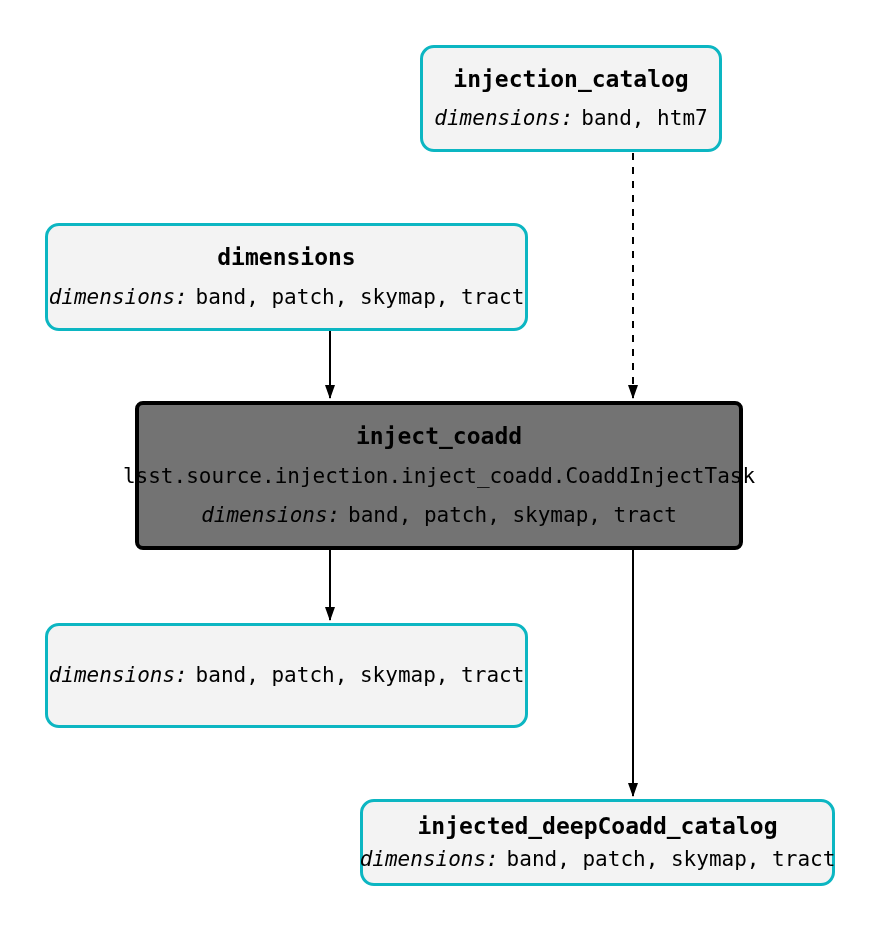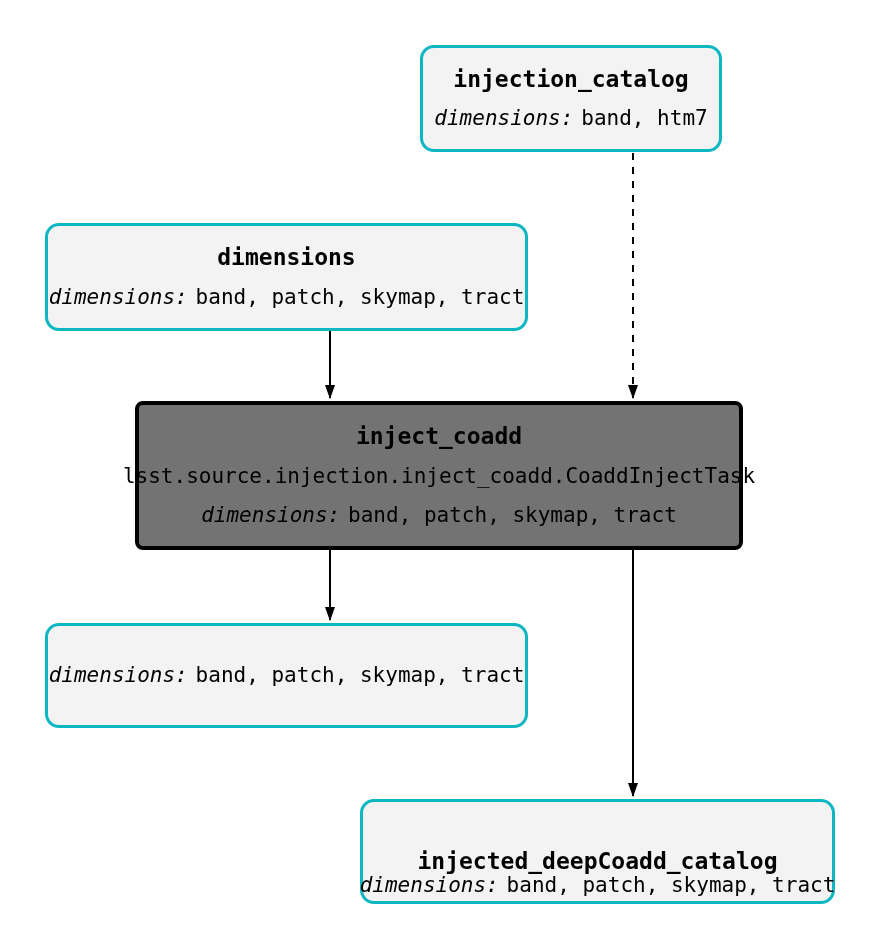--- a/index.html
+++ b/index.html
@@ -59,21 +59,21 @@
     font-style: italic;
   }
   .dims-value {
     margin-left: 0.62ch;
   }
   
   .n-injection-catalog        { left: 420px; top: 45px;  width: 302px; height: 107px; }
   .n-deepcoadd                { left: 45px;  top: 223px; width: 483px; height: 108px; }
   .n-inject-coadd             { left: 135px; top: 401px; width: 608px; height: 149px; }
   .n-injected-deepcoadd       { left: 45px;  top: 623px; width: 483px; height: 105px; }
-  .n-injected-deepcoadd-catalog { left: 360px; top: 799px; width: 475px; height: 105px; justify-content: flex-end; }
+  .n-injected-deepcoadd-catalog { left: 360px; top: 799px; width: 475px; height: 87px; }
 </style>
 </head>
 <body>
 
 <div class="canvas">
 
   <svg class="edges-layer" width="882" height="952" viewBox="0 0 882 952" xmlns="http://www.w3.org/2000/svg">
     <defs>
       <marker id="arrowhead" markerUnits="userSpaceOnUse" markerWidth="16" markerHeight="12" refX="13" refY="5" orient="auto">
         <path d="M0,0 L14,5 L0,10 Z" fill="#000000"></path>

